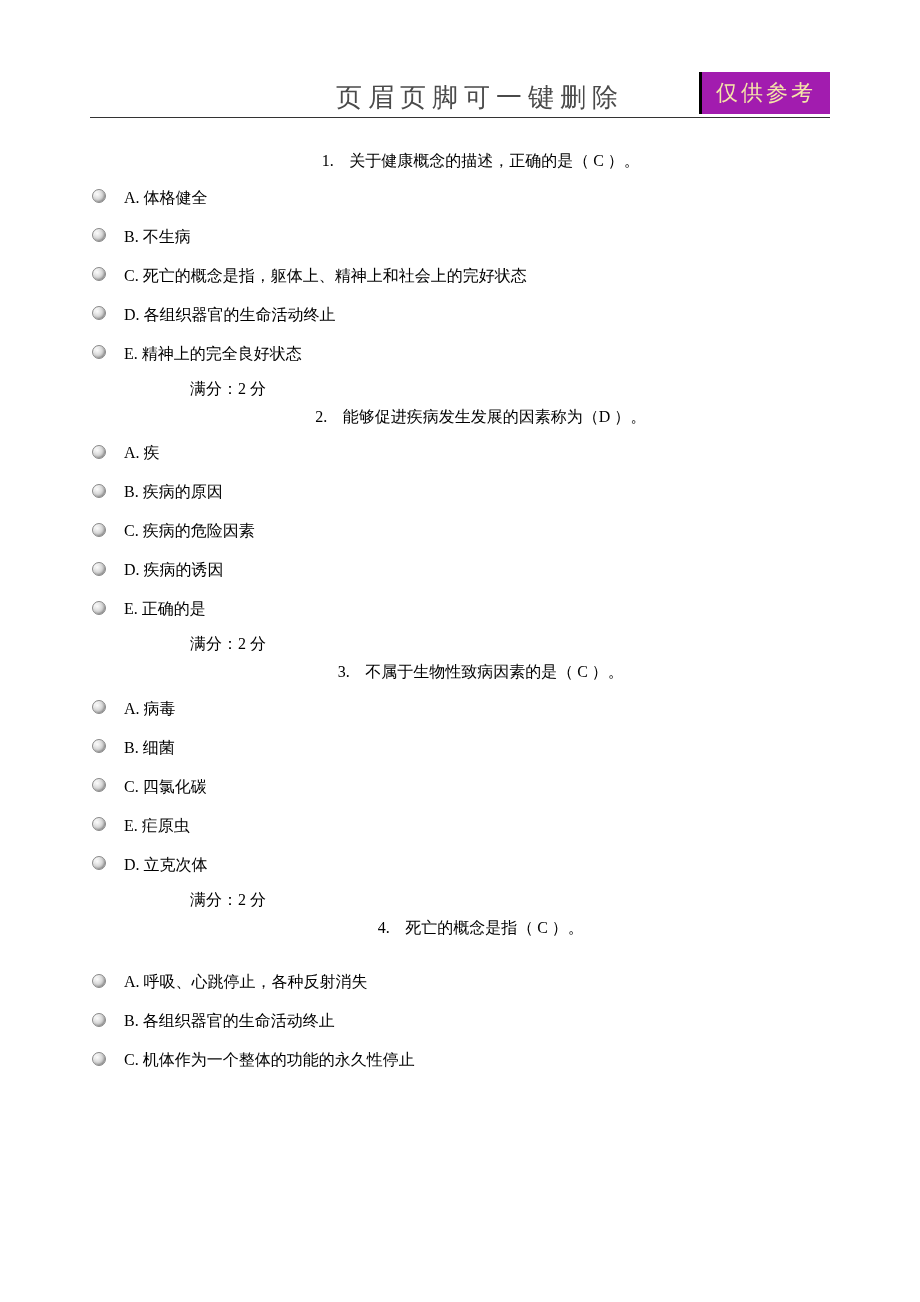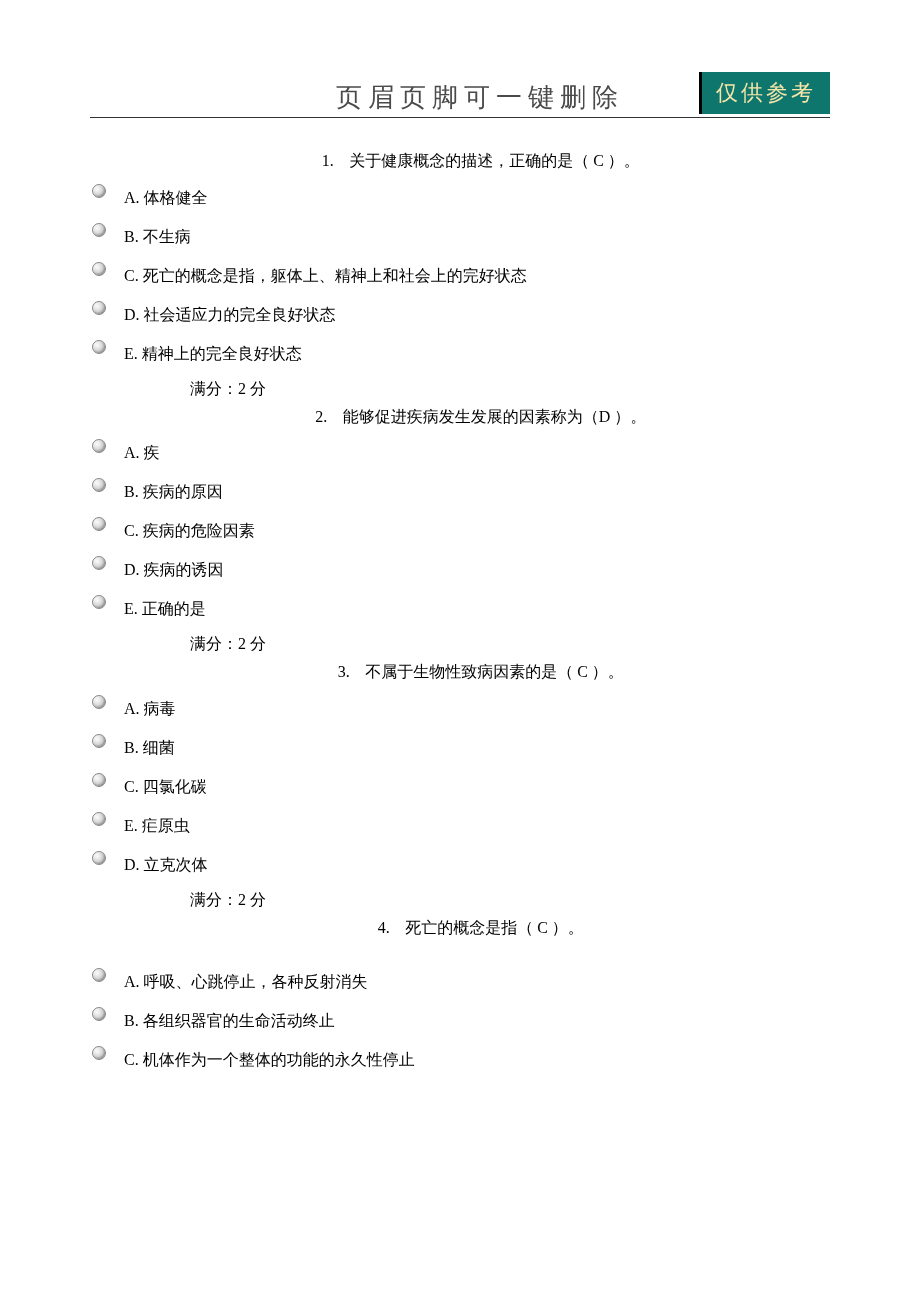--- a/index.html
+++ b/index.html
@@ -33,41 +33,41 @@
       font-size: 26px;
       letter-spacing: 6px;
       color: #4a4a4a;
       font-family: "SimSun", serif;
       padding-left: 40px;
     }
     .header-badge {
       position: absolute;
       right: 0;
       top: -8px;
-      background: #0f766e;
+      background: #a21caf;
       color: #f5e6a8;
       padding: 6px 14px;
       font-size: 22px;
       letter-spacing: 3px;
       border-left: 3px solid #000;
       font-family: "KaiTi", "STKaiti", serif;
     }
     .question-block {
       margin-bottom: 4px;
     }
     .question-text {
       padding-left: 30px;
       font-size: 16px;
       margin-bottom: 10px;
       line-height: 1.6;
       text-align: center;
     }
     .option-row {
       display: flex;
-      align-items: flex-start;
+      align-items: center;
       margin: 10px 0 14px 0;
     }
     .radio-icon {
       width: 14px;
       height: 14px;
       border-radius: 50%;
       background: radial-gradient(circle at 35% 35%, #fcfcfc 0%, #dcdcdc 40%, #a8a8a8 100%);
       border: 1px solid #888;
       margin-right: 18px;
       margin-left: 2px;
@@ -122,21 +122,21 @@
     <div class="option-row">
       <span class="radio-icon"></span>
       <span class="option-text">B. 不生病</span>
     </div>
     <div class="option-row">
       <span class="radio-icon"></span>
       <span class="option-text">C. 死亡的概念是指，躯体上、精神上和社会上的完好状态</span>
     </div>
     <div class="option-row">
       <span class="radio-icon"></span>
-      <span class="option-text">D. 社会适应力的完全良好状态</span>
+      <span class="option-text">D. 各组织器官的生命活动终止</span>
     </div>
     <div class="option-row">
       <span class="radio-icon"></span>
       <span class="option-text">E. 精神上的完全良好状态</span>
     </div>
     <div class="score-line">满分：2    分</div>
   </div>
 
   <div class="question-block">
     <div class="question-text">

